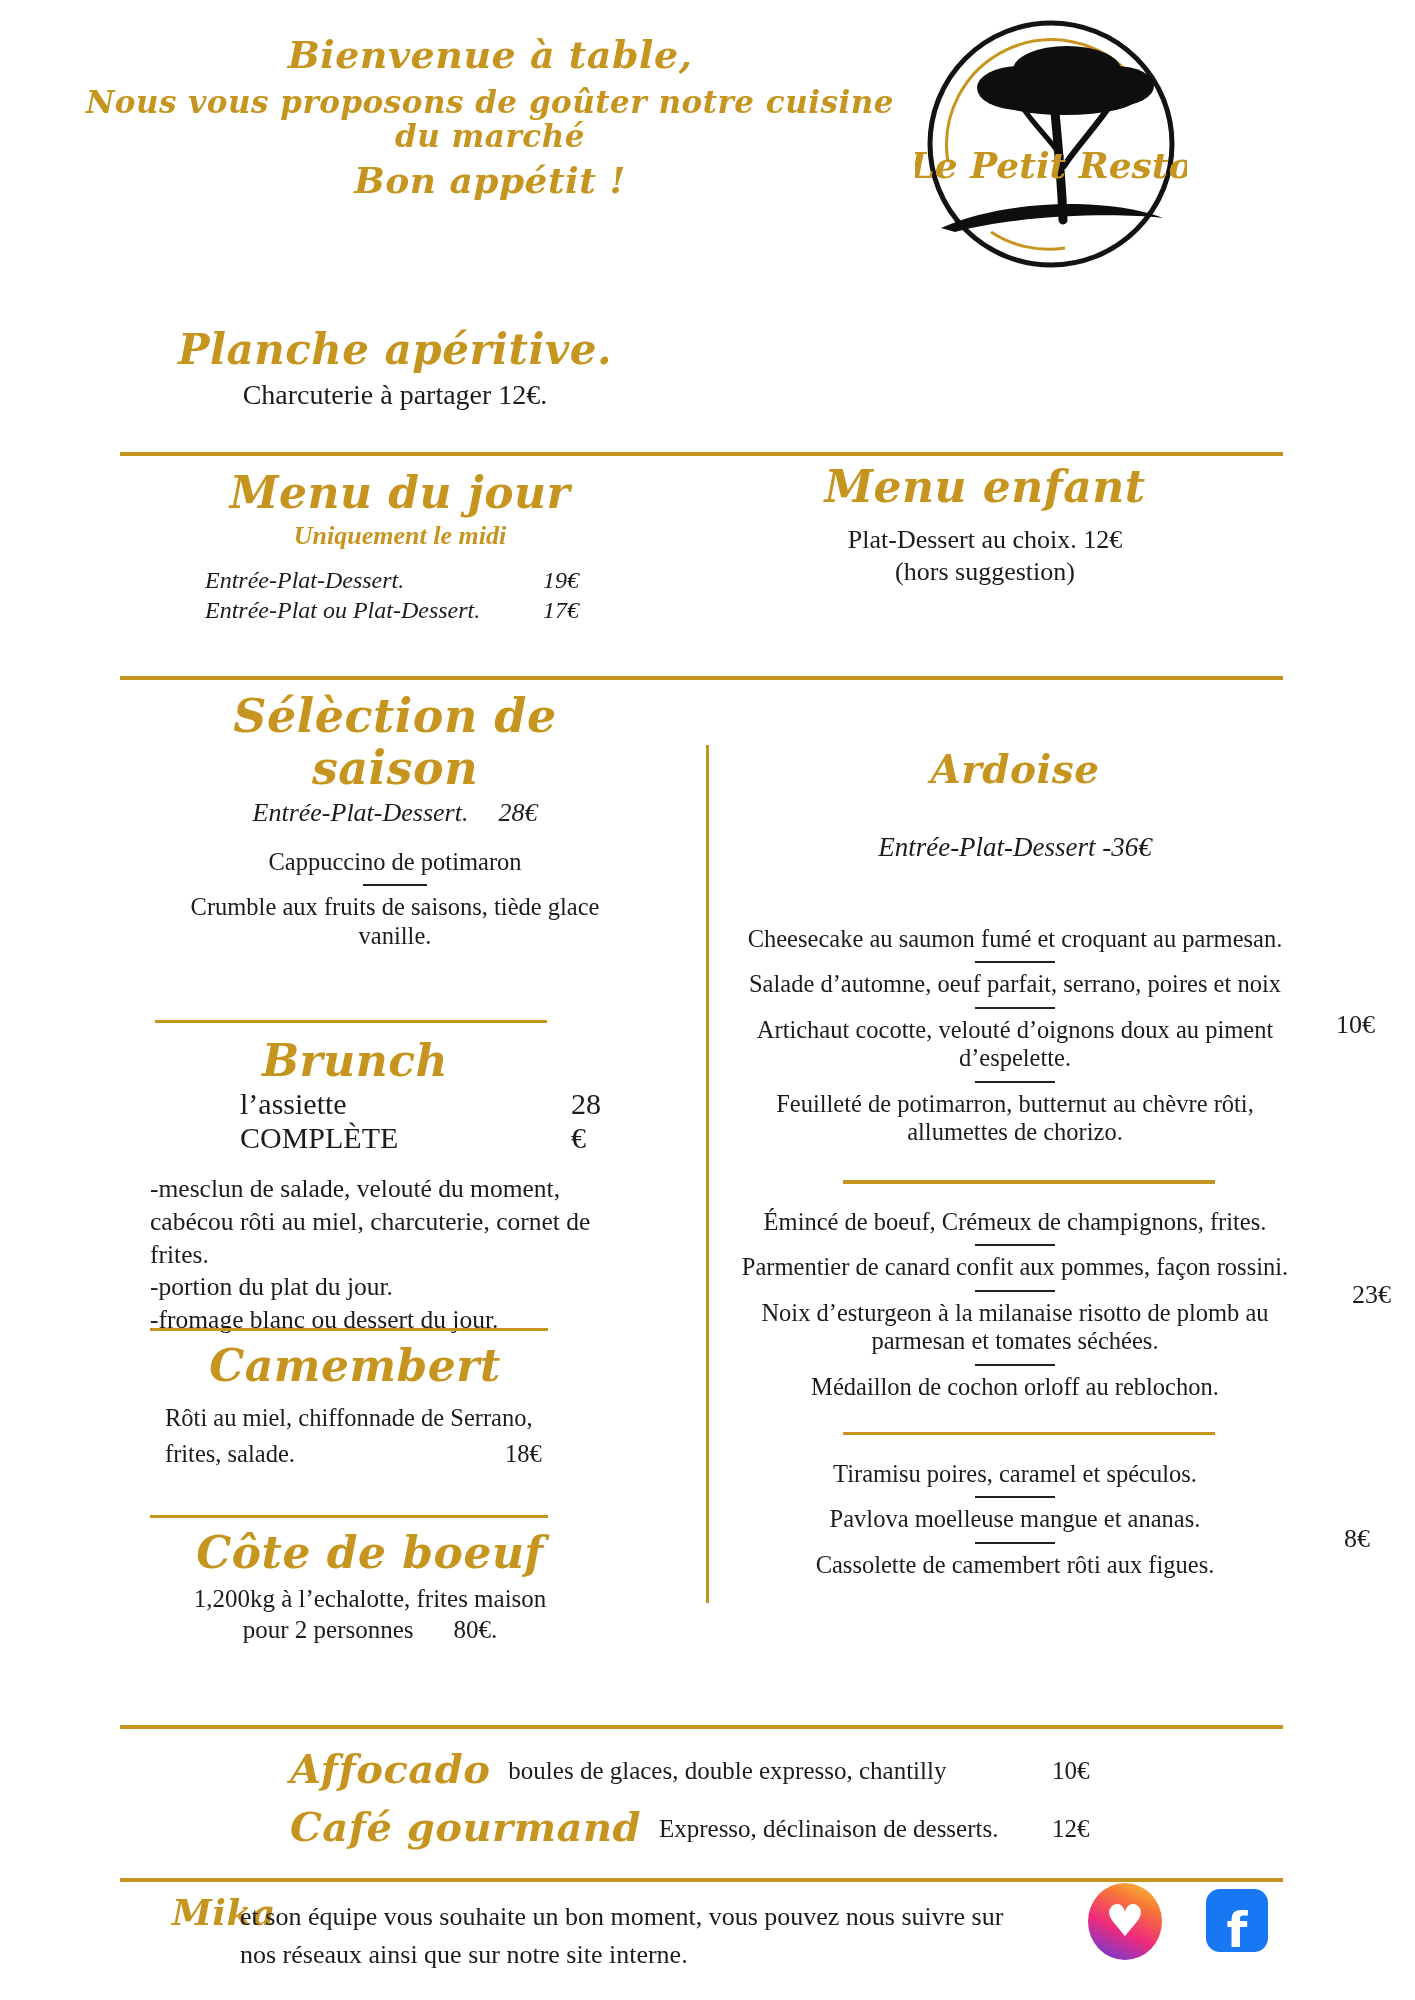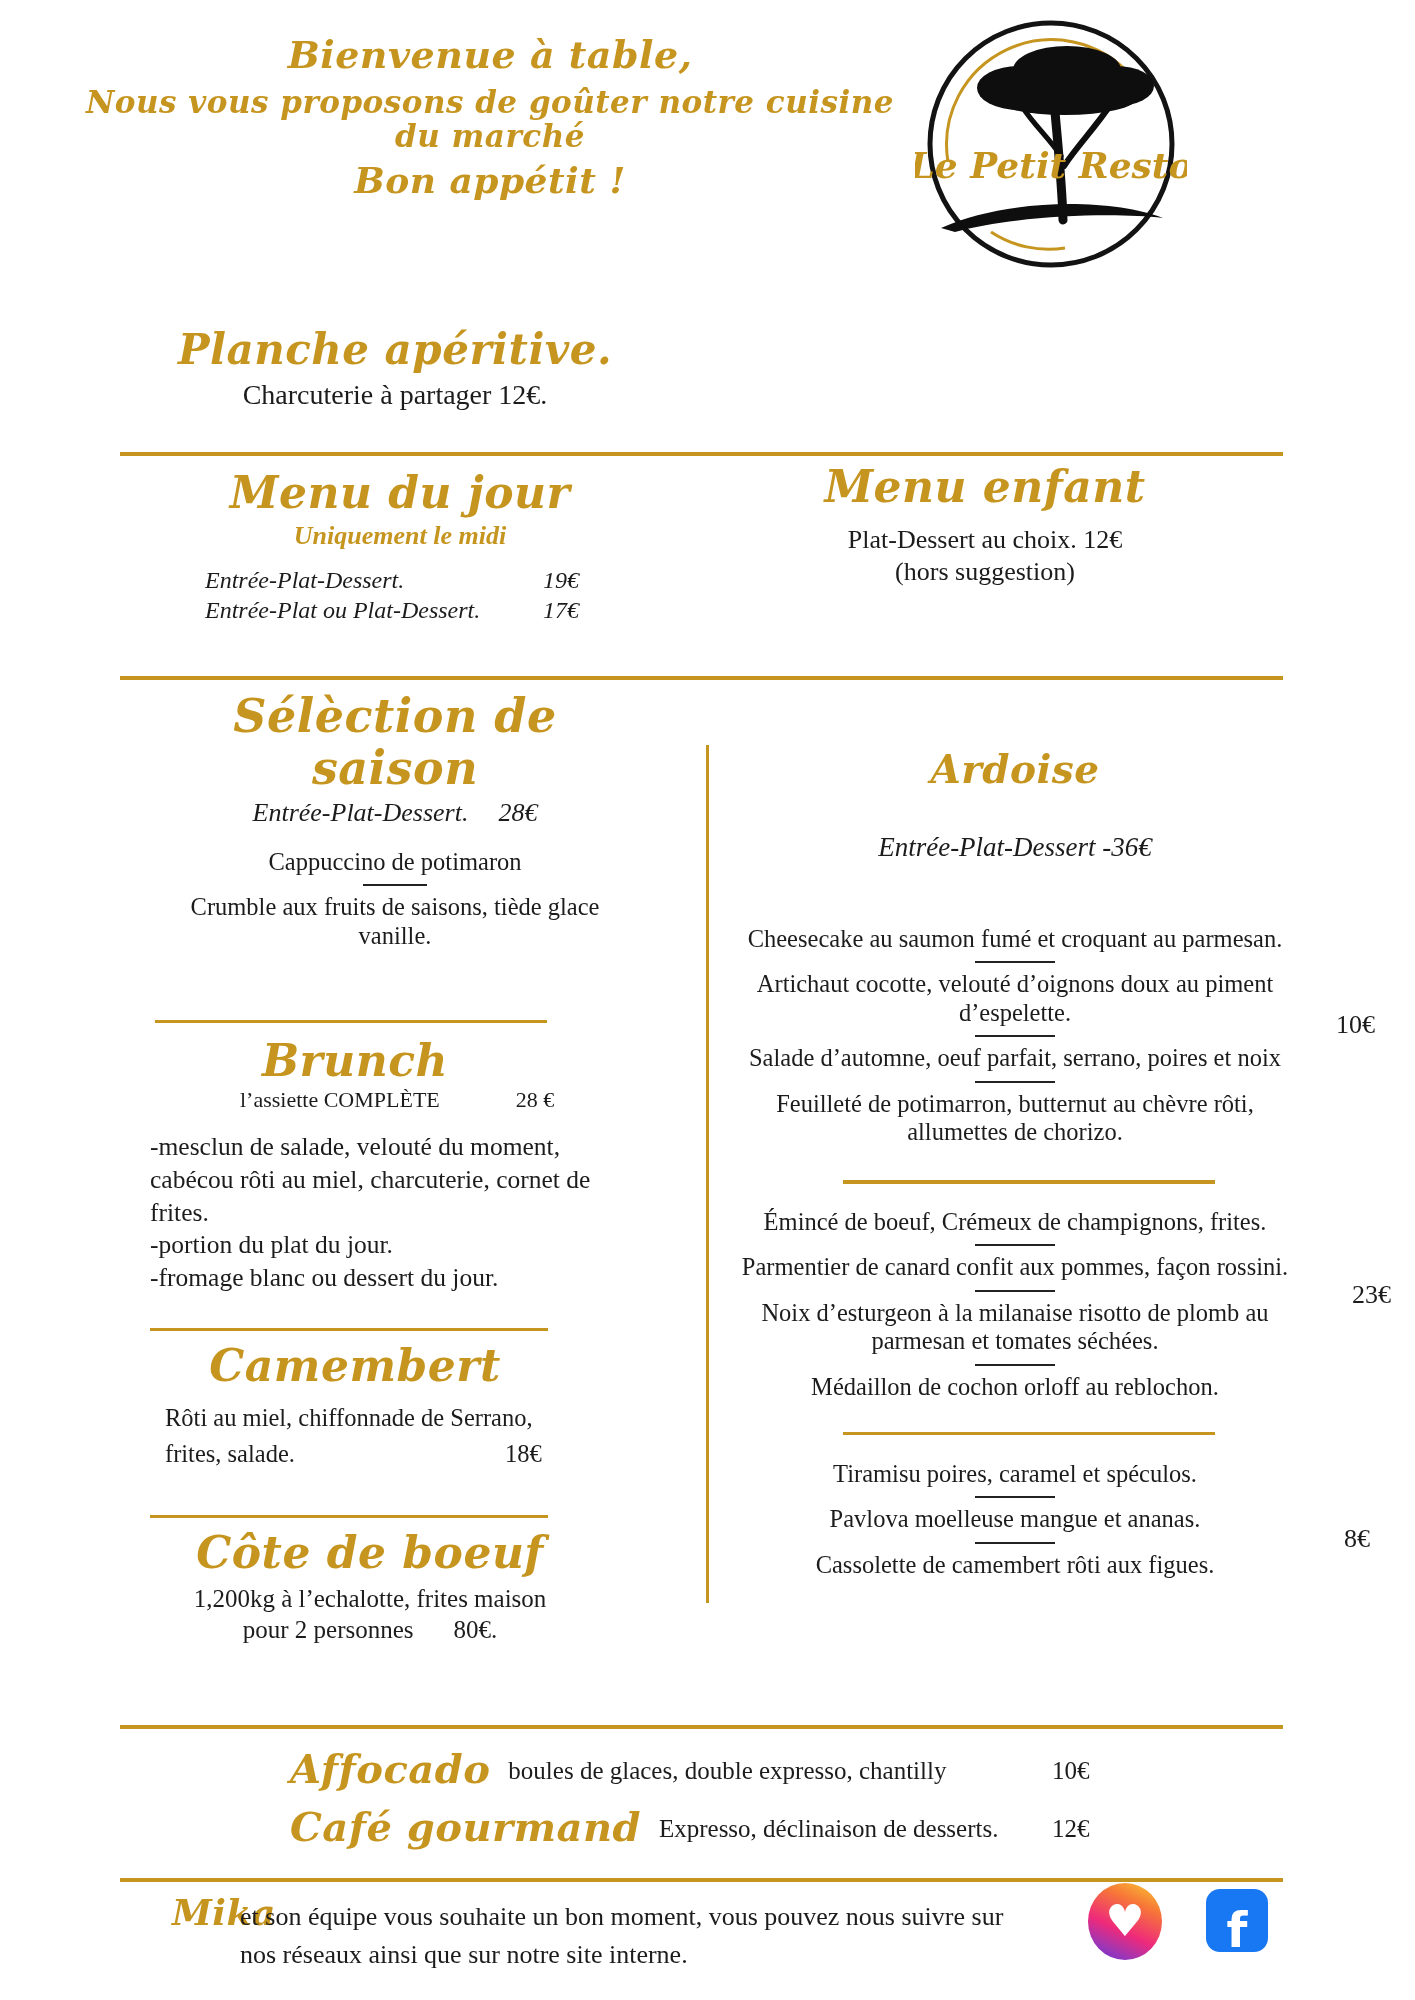--- a/index.html
+++ b/index.html
@@ -56,21 +56,21 @@
   .selection .dish-list{margin-top:20px;}
 
   .dish{font-size:24.5px;line-height:1.16;}
   .dish-text{white-space:pre-line;}
   .mini-dash{width:64px;border-top:2px solid #222;margin:8px auto 7px auto;}
   .dish-list .dish:first-of-type .mini-dash{display:none;}
 
   
   .brunch{position:absolute;left:120px;top:1036px;width:500px;}
   .brunch .title{font-size:44px;text-align:center;width:470px;}
-  .brunch .plate{display:flex;margin-left:120px;margin-top:2px;font-size:22px;}
+  .brunch .plate{display:flex;margin-left:120px;margin-top:2px;font-size:30px;}
   .brunch .plate .price{margin-left:76px;}
   .brunch .bullets{margin:18px 0 0 30px;width:478px;font-size:25.5px;line-height:1.28;}
 
   
   .camembert{position:absolute;left:120px;top:1341px;width:470px;}
   .camembert .title{font-size:44px;text-align:center;}
   .camembert .desc{position:relative;margin:10px 0 0 45px;width:392px;font-size:24.5px;line-height:1.45;}
   .camembert .price{position:absolute;left:340px;top:36px;}
 
   
@@ -248,26 +248,26 @@
 
   <div class="ard-list dish-list" id="ard-starters">
 
       <div class="dish">
 
         <div class="dish-text">Cheesecake au saumon fumé et croquant au parmesan.</div>
       </div>
 
       <div class="dish">
         <div class="mini-dash"></div>
+        <div class="dish-text">Salade d’automne, oeuf parfait, serrano, poires et noix</div>
+      </div>
+
+      <div class="dish">
+        <div class="mini-dash"></div>
         <div class="dish-text">Artichaut cocotte, velouté d’oignons doux au piment d’espelette.</div>
-      </div>
-
-      <div class="dish">
-        <div class="mini-dash"></div>
-        <div class="dish-text">Salade d’automne, oeuf parfait, serrano, poires et noix</div>
       </div>
 
       <div class="dish">
         <div class="mini-dash"></div>
         <div class="dish-text">Feuilleté de potimarron, butternut au chèvre rôti, allumettes de chorizo.</div>
       </div>
     </div>
   <div class="ard-price" id="price-starters">10€</div>
 
   <div class="hr-short" style="left:843px;top:1180px;width:372px;height:4px;"></div>

